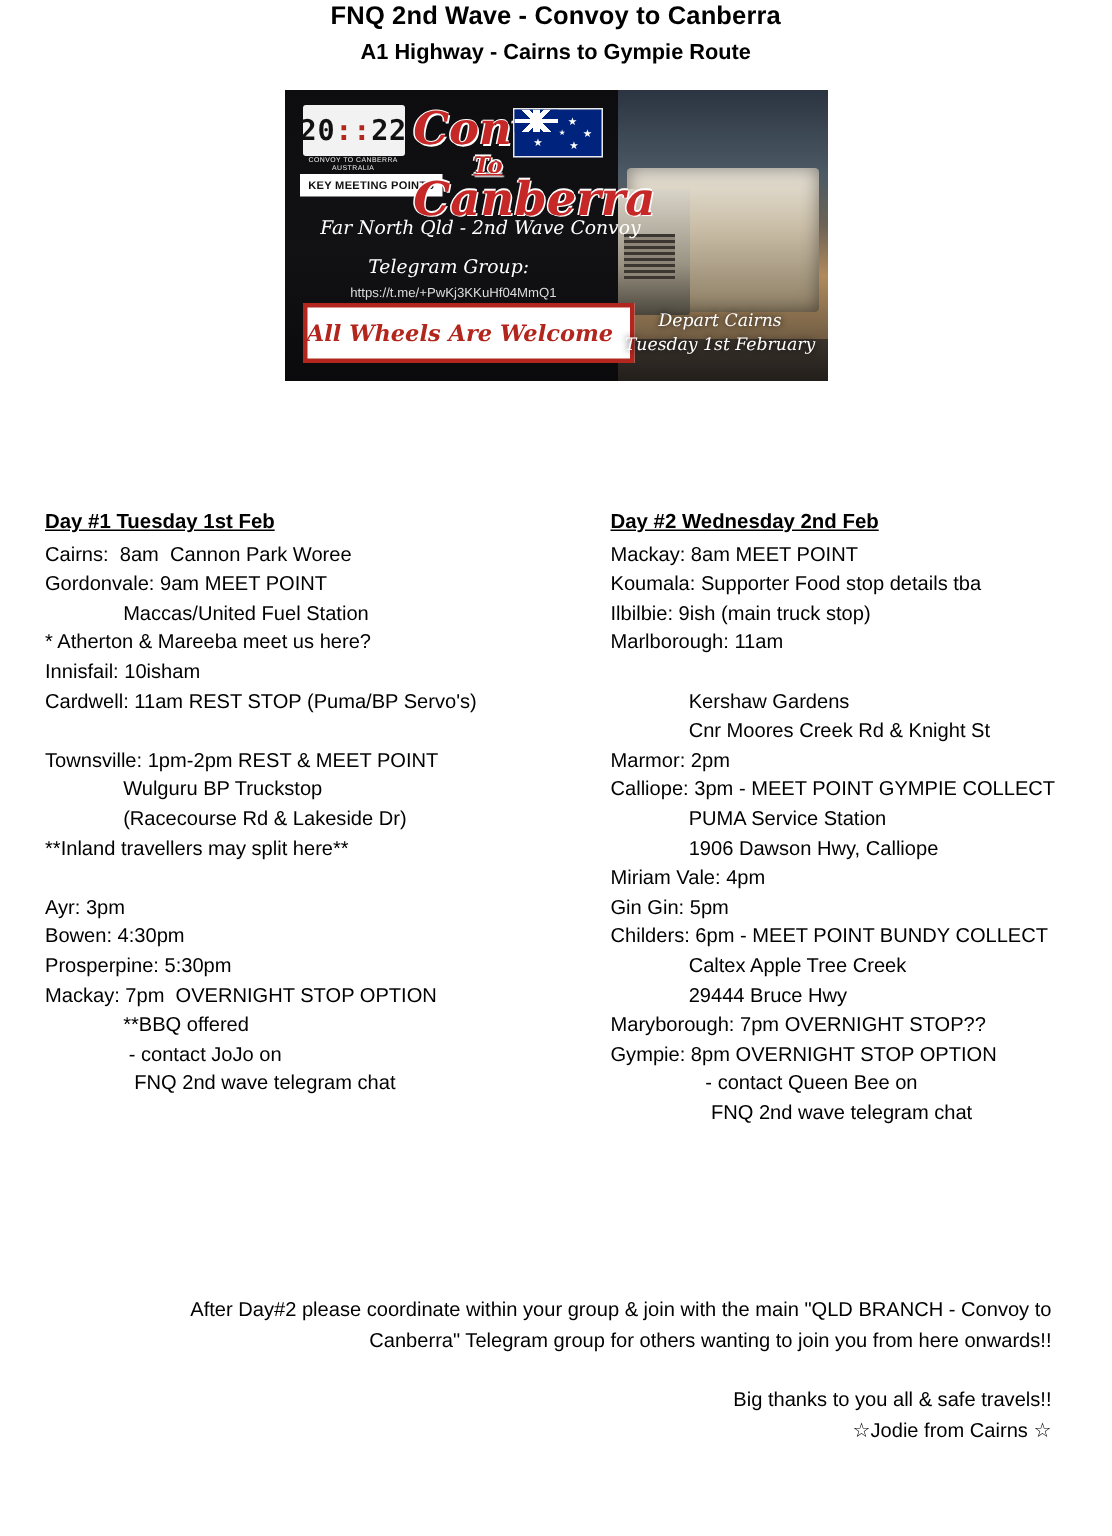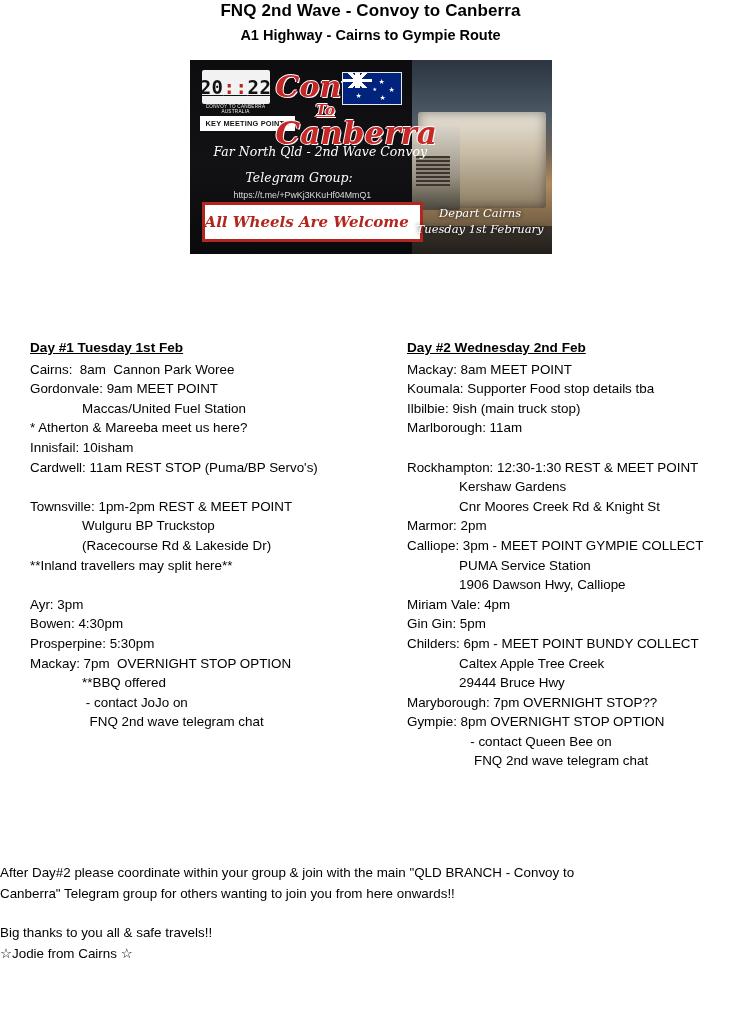--- a/index.html
+++ b/index.html
@@ -117,21 +117,20 @@
     align-items: center;
     justify-content: center;
     z-index: 4;
   }
   .year-badge .yr {
     font-family: "DejaVu Sans Mono", monospace;
     font-size: 19px;
     font-weight: bold;
     color: #111;
     letter-spacing: 0.5px;
-    text-decoration: underline;
   }
   .year-badge .yr .dots { color: #b3261e; }
   .badge-sub {
     position: absolute;
     left: 12px;
     top: 44px;
     width: 68px;
     text-align: center;
     font-size: 4.6px;
     letter-spacing: .3px;
@@ -275,21 +274,21 @@
   .blank {
     height: 19.6px;
   }
 
   
   .footer {
     position: absolute;
     top: 862px;
     left: 0;
     width: 701px;
-    text-align: left;
+    text-align: right;
     font-size: 13.4px;
     line-height: 21px;
   }
   .footer .gap { height: 18px; }
 </style>
 </head>
 <body>
 
 <div class="page">
 
@@ -372,21 +371,20 @@
         </div>
     </div>
     <div class="col col-right">
       <div class="day-head">Day #2  Wednesday 2nd Feb</div>
       <div id="day2-lines">
           <div class="line">Mackay: 8am MEET POINT</div>
           <div class="line">Koumala: Supporter Food stop details tba</div>
           <div class="line">Ilbilbie: 9ish (main truck stop)</div>
           <div class="line">Marlborough: 11am</div>
           <div class="blank"></div>
-          <div class="line">Rockhampton: 12:30-1:30 REST &amp; MEET POINT</div>
           <div class="line">              Kershaw Gardens</div>
           <div class="line">              Cnr Moores Creek Rd &amp; Knight St</div>
           <div class="line">Marmor: 2pm</div>
           <div class="line">Calliope: 3pm - MEET POINT GYMPIE COLLECT</div>
           <div class="line">              PUMA Service Station</div>
           <div class="line">              1906 Dawson Hwy, Calliope</div>
           <div class="line">Miriam Vale: 4pm</div>
           <div class="line">Gin Gin: 5pm</div>
           <div class="line">Childers: 6pm - MEET POINT BUNDY COLLECT</div>
           <div class="line">              Caltex Apple Tree Creek</div>

